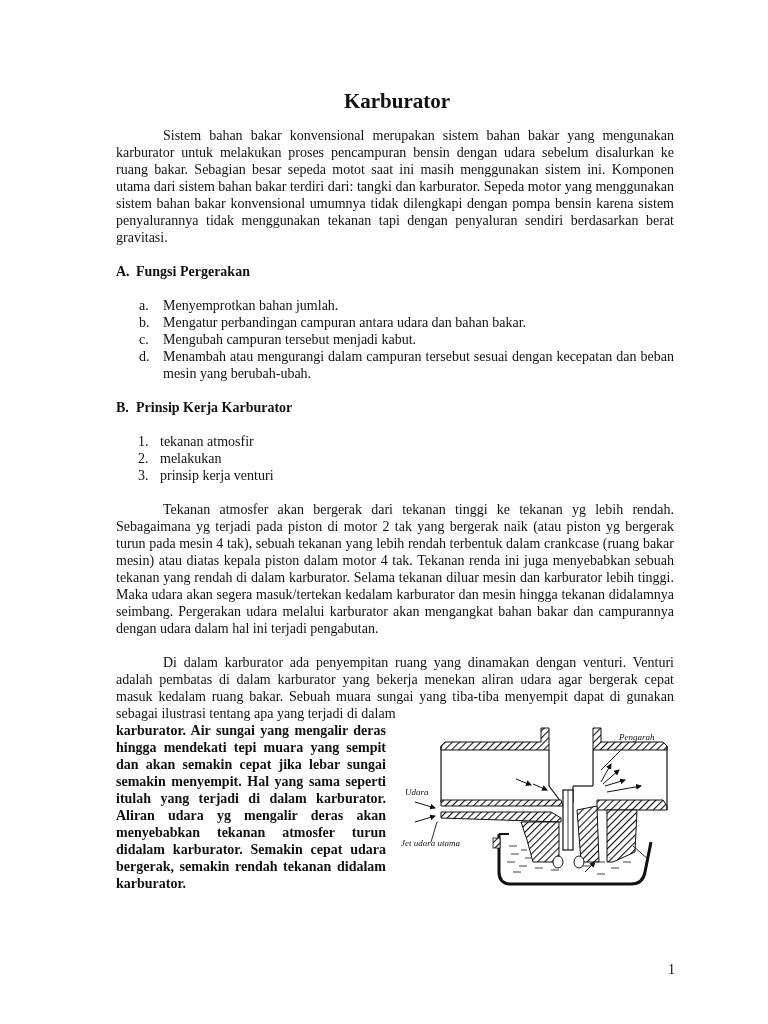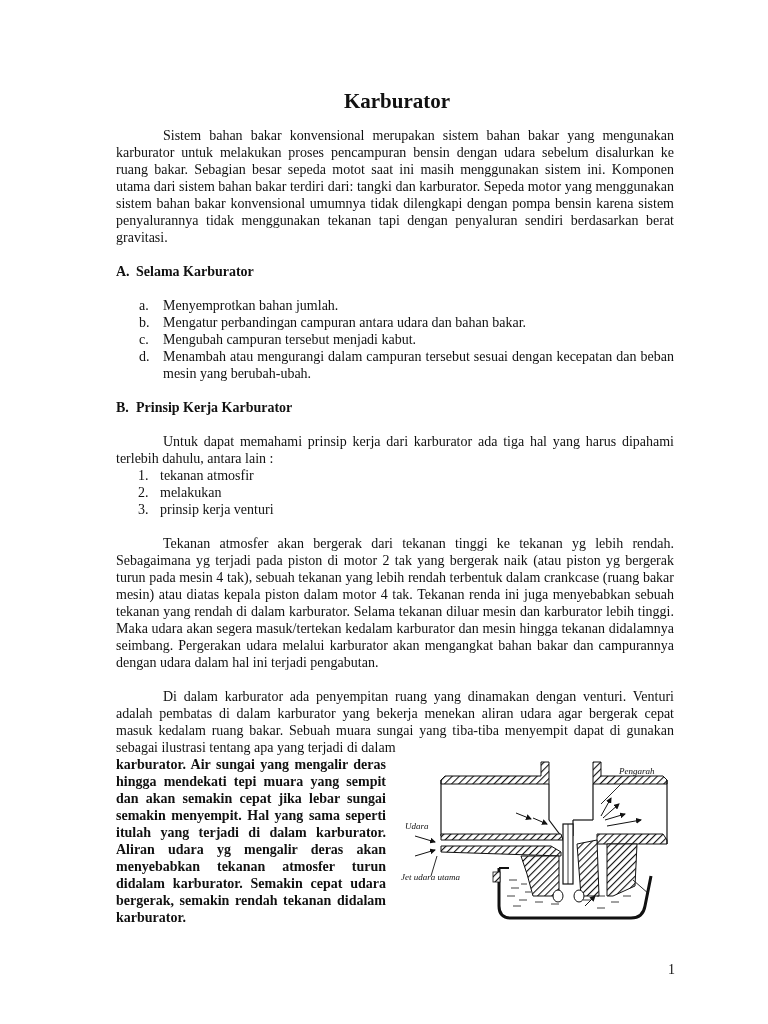--- a/index.html
+++ b/index.html
@@ -45,21 +45,21 @@
 
 <div class="page">
   <div class="content">
     <div class="title">Karburator</div>
 
     <p class="indent">Sistem bahan bakar konvensional merupakan sistem bahan bakar yang mengunakan karburator untuk melakukan proses pencampuran bensin dengan udara sebelum disalurkan ke ruang bakar.  Sebagian besar sepeda motot saat ini masih menggunakan sistem ini. Komponen utama dari sistem bahan bakar terdiri dari: tangki dan karburator. Sepeda motor yang menggunakan sistem bahan bakar konvensional umumnya tidak dilengkapi dengan pompa bensin karena sistem penyalurannya tidak menggunakan tekanan tapi dengan penyaluran sendiri berdasarkan berat gravitasi.</p>
     <div class="gap"></div>
 
     <div class="heading">
       <span class="lbl">A.</span>
-      <span>Selama Karburator</span>
+      <span>Fungsi Pergerakan</span>
     </div>
     <div class="gap"></div>
 
     <ol class="alpha">
       <li>
           <span class="mk">a.</span>
           <span class="tx">Menyemprotkan bahan jumlah.</span>
         </li>
       <li>
           <span class="mk">b.</span>
@@ -75,21 +75,20 @@
         </li>
     </ol>
     <div class="gap"></div>
 
     <div class="heading">
       <span class="lbl">B.</span>
       <span>Prinsip Kerja Karburator</span>
     </div>
     <div class="gap"></div>
 
-    <p class="indent">Untuk dapat  memahami prinsip kerja dari karburator ada tiga hal yang harus dipahami terlebih dahulu, antara lain :</p>
     <ol class="num">
       <li>
           <span class="mk">1.</span>
           <span>tekanan atmosfir</span>
         </li>
       <li>
           <span class="mk">2.</span>
           <span>melakukan</span>
         </li>
       <li>

